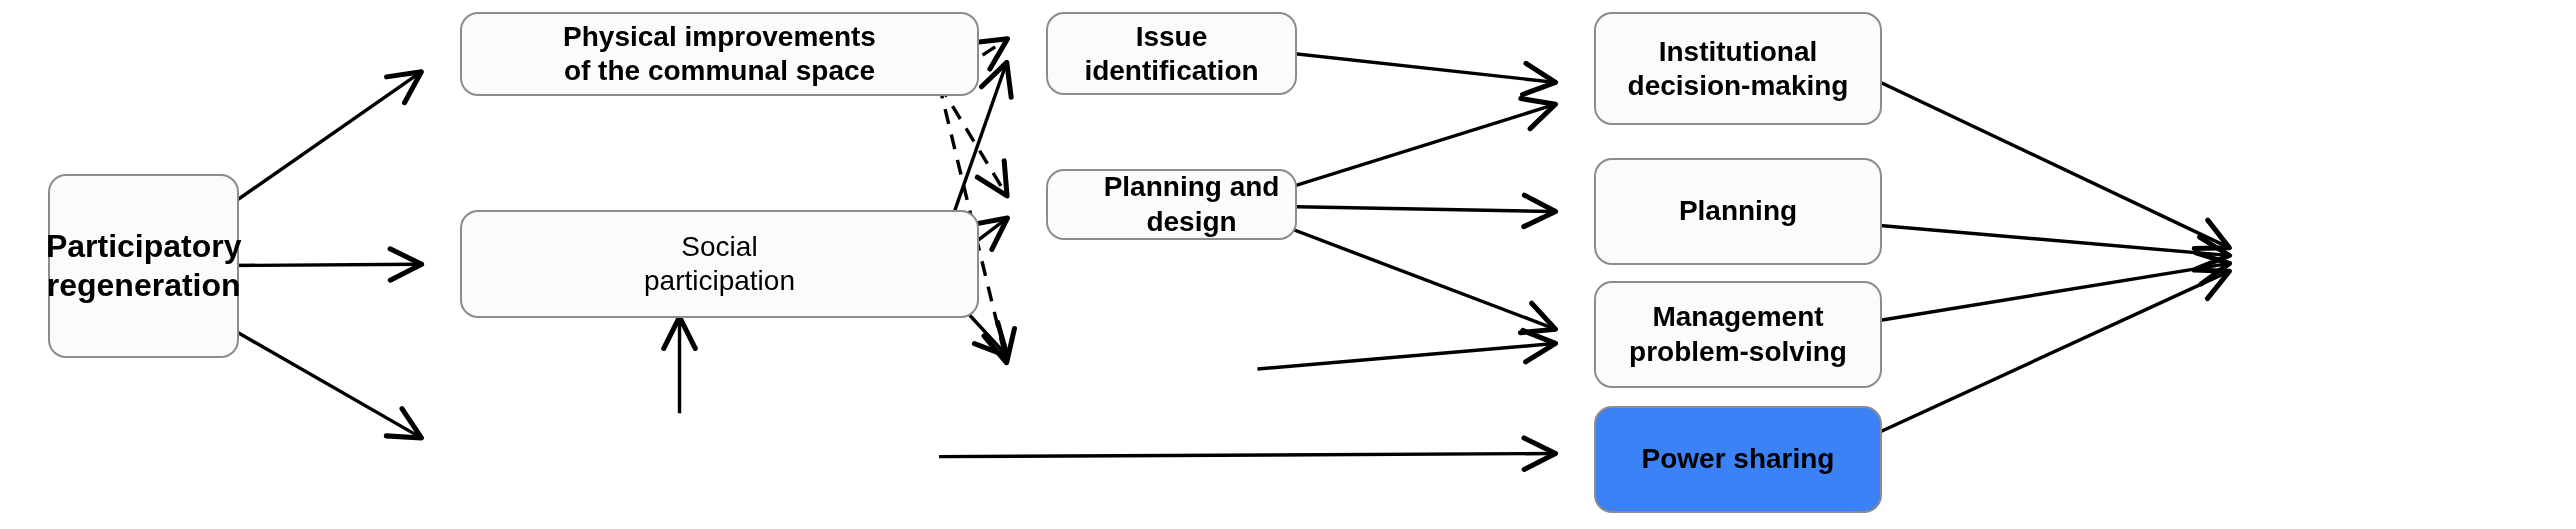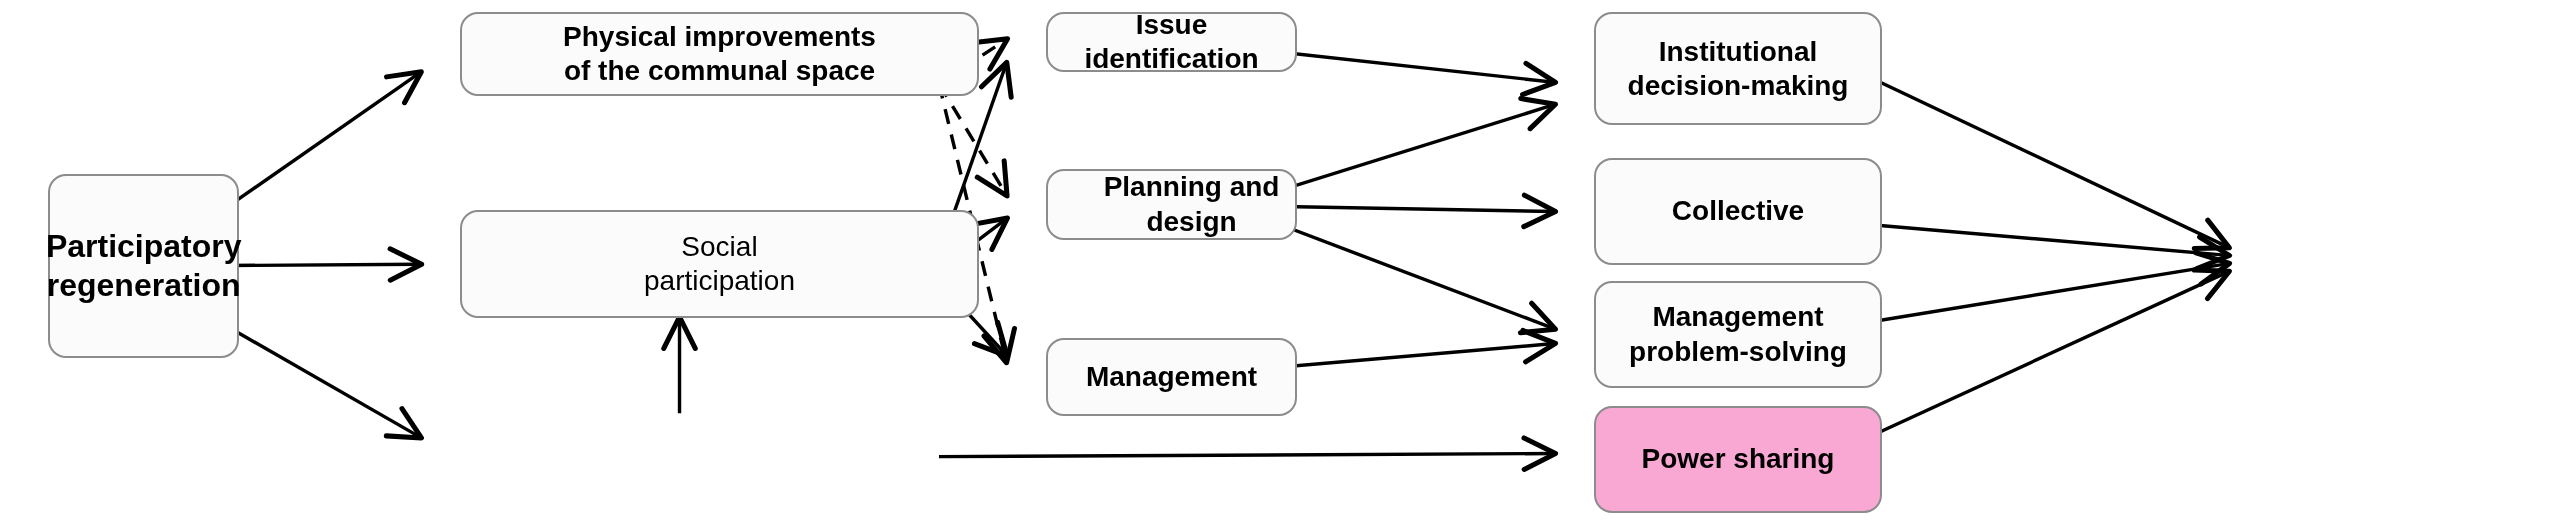--- a/index.html
+++ b/index.html
@@ -99,44 +99,41 @@
     <span class="label">Physical improvements
 of the communal space</span>
   </div>
 
   <div class="node lvl2 thin" style="left: 420px; top: 210px; width: 519px; height: 108px; font-size: 28px; font-weight: normal; background: rgb(251, 251, 251); border-color: rgb(140, 140, 140);">
     <span class="label">Social
 participation</span>
   </div>
 
 
-  <div class="node lvl3" style="left: 1006px; top: 12.4px; width: 251px; height: 60px; font-size: 28px; font-weight: bold; background: rgb(251, 251, 251); border-color: rgb(140, 140, 140);">
+  <div class="node lvl3" style="left: 1006px; top: 12.4px; width: 251px; height: 83px; font-size: 28px; font-weight: bold; background: rgb(251, 251, 251); border-color: rgb(140, 140, 140);">
     <span class="label">Issue identification</span>
   </div>
 
   <div class="node lvl3" style="left: 1006px; top: 169px; width: 251px; height: 71px; font-size: 28px; font-weight: bold; background: rgb(251, 251, 251); border-color: rgb(140, 140, 140); padding-left: 47px;">
     <span class="label">Planning and design</span>
   </div>
 
-  <div class="node lvl3" style="left: 1006px; top: 338px; width: 251px; height: 78px; font-size: 28px; font-weight: bold; background: rgb(251, 251, 251); border-color: rgb(140, 140, 140);">
-    <span class="label">Management</span>
-  </div>
 
   <div class="node lvl4" style="left: 1554px; top: 12.4px; width: 288px; height: 113px; font-size: 28px; font-weight: bold; background: rgb(251, 251, 251); border-color: rgb(140, 140, 140);">
     <span class="label">Institutional
 decision-making</span>
   </div>
 
   <div class="node lvl4" style="left: 1554px; top: 158px; width: 288px; height: 107px; font-size: 28px; font-weight: bold; background: rgb(251, 251, 251); border-color: rgb(140, 140, 140);">
-    <span class="label">Collective</span>
+    <span class="label">Planning</span>
   </div>
 
   <div class="node lvl4" style="left: 1554px; top: 281px; width: 288px; height: 107px; font-size: 28px; font-weight: bold; background: rgb(251, 251, 251); border-color: rgb(140, 140, 140);">
     <span class="label">Management problem-solving</span>
   </div>
 
-  <div class="node lvl4" style="left: 1554px; top: 406px; width: 288px; height: 107px; font-size: 28px; font-weight: bold; background: #f9a8d4; border-color: rgb(140, 140, 140);">
+  <div class="node lvl4" style="left: 1554px; top: 406px; width: 288px; height: 107px; font-size: 28px; font-weight: bold; background: #3b82f6; border-color: rgb(140, 140, 140);">
     <span class="label">Power sharing</span>
   </div>
 
 
 </div>
 
 
 </body></html>

